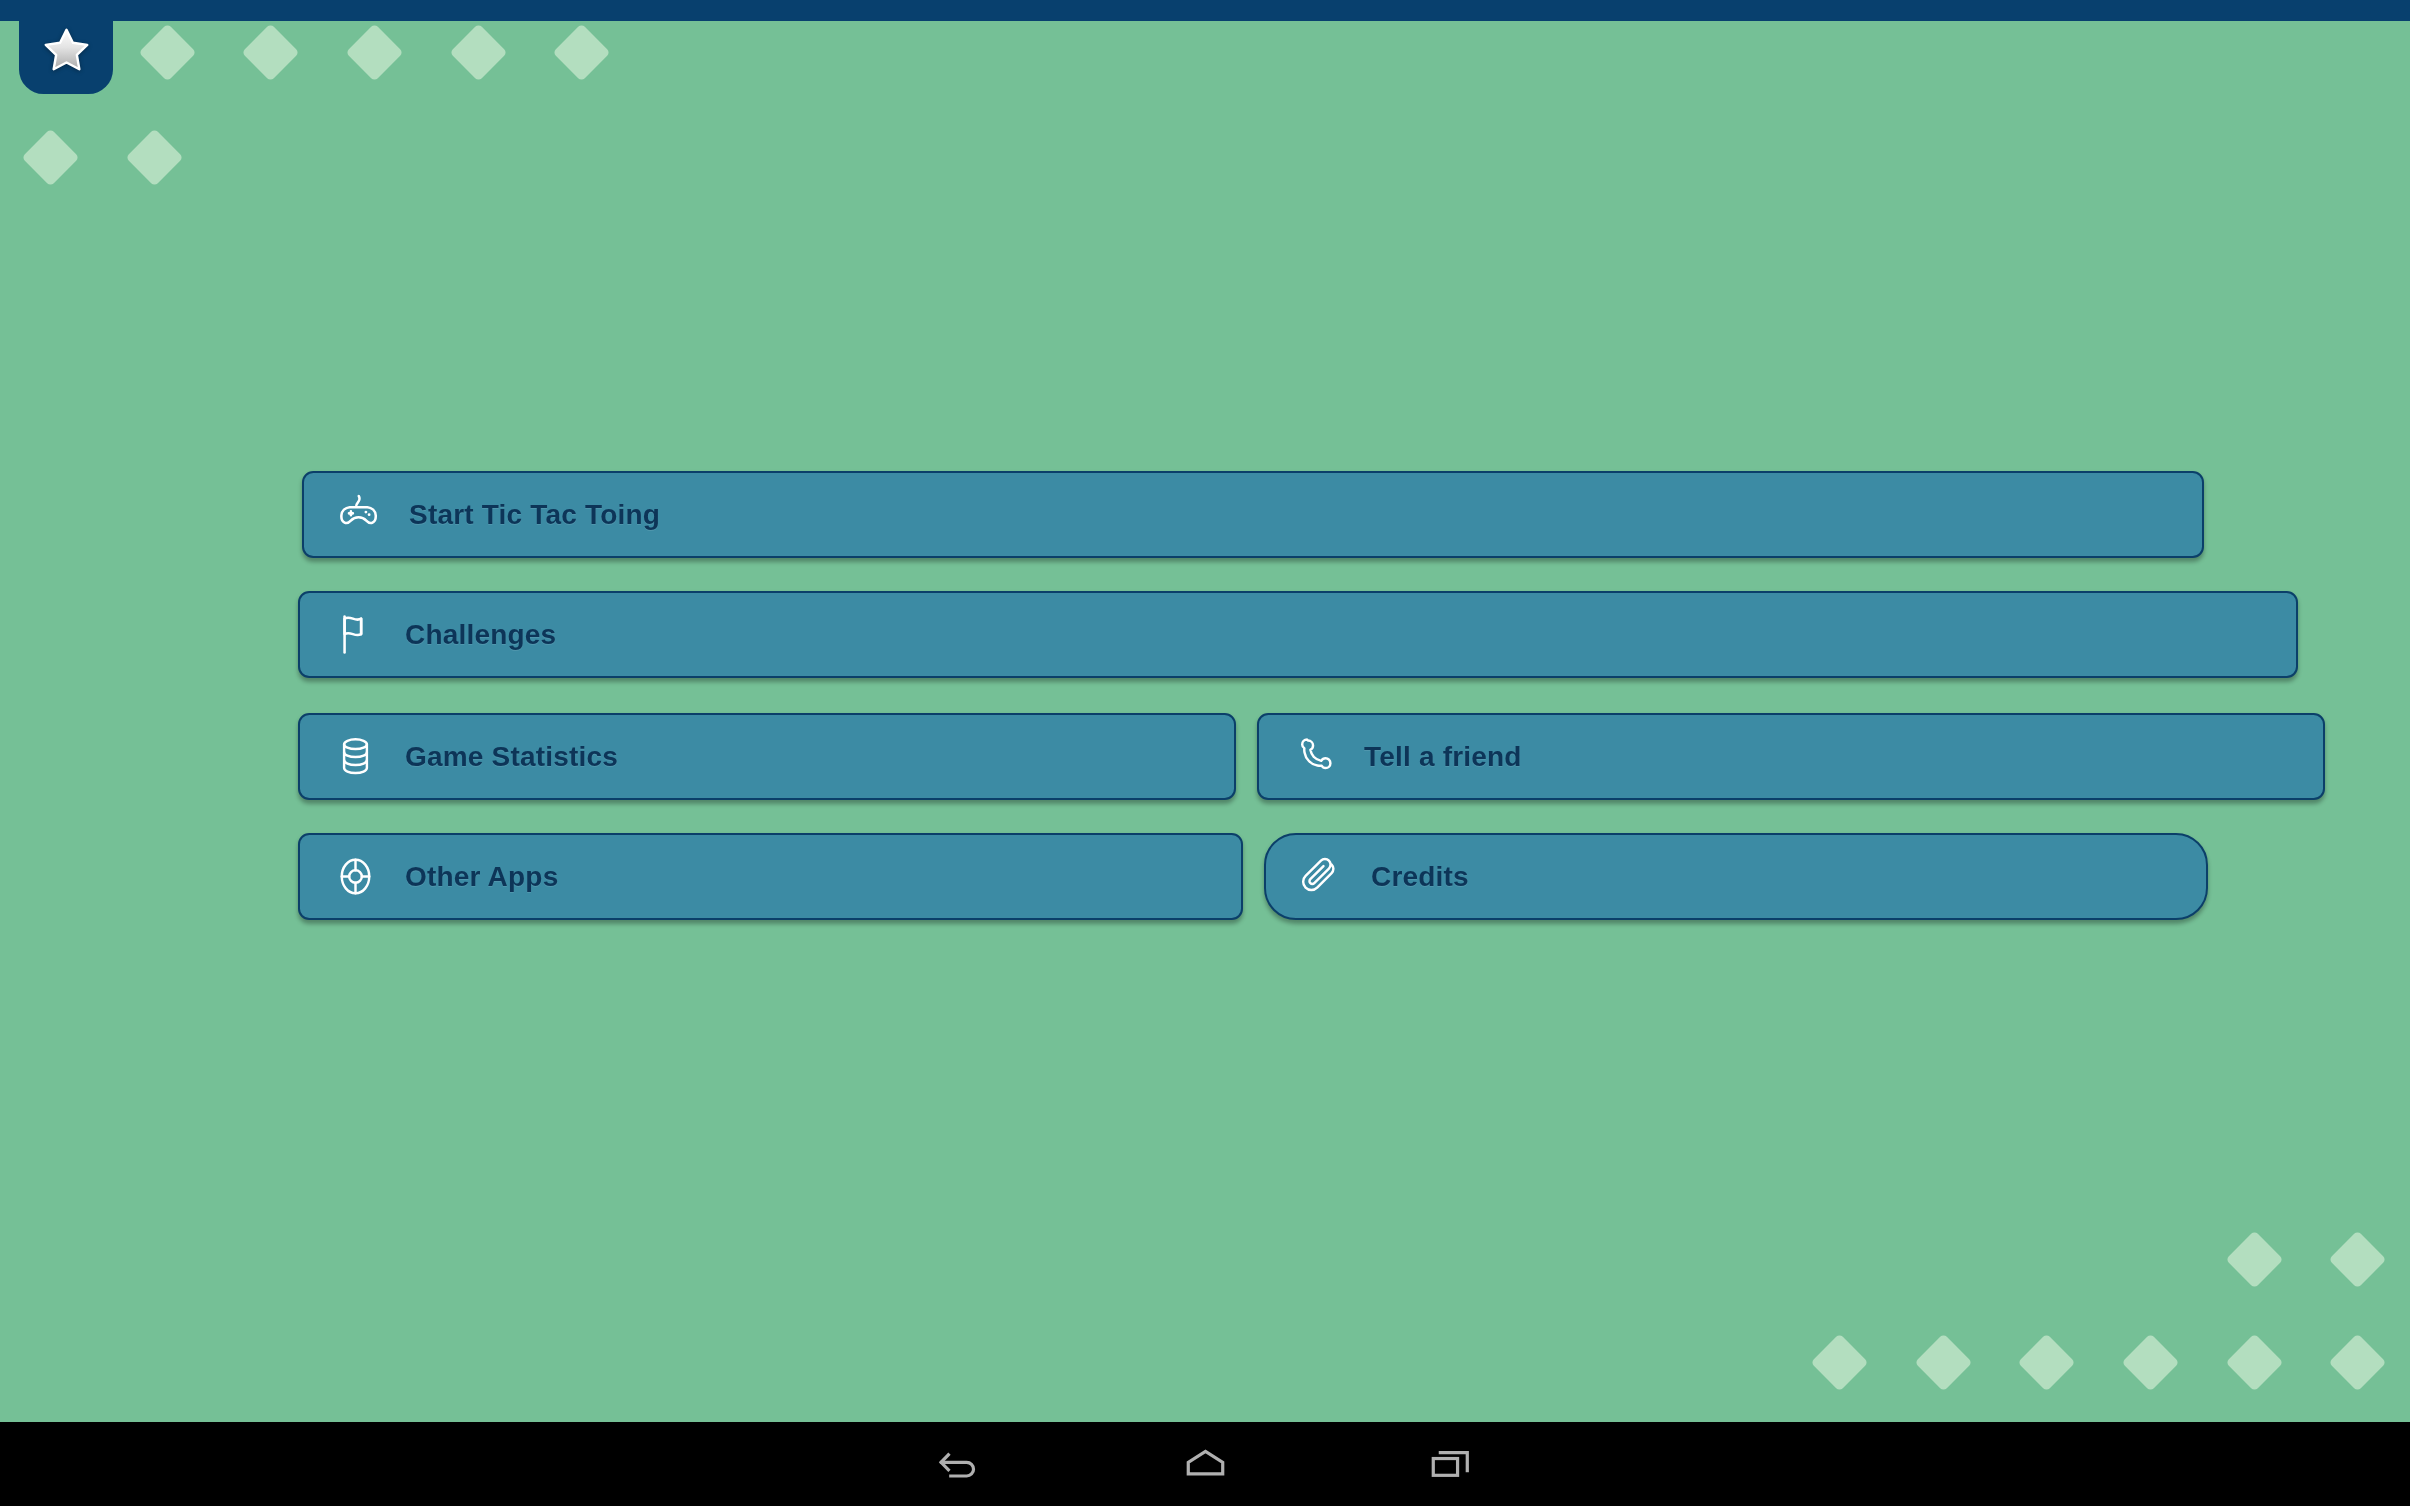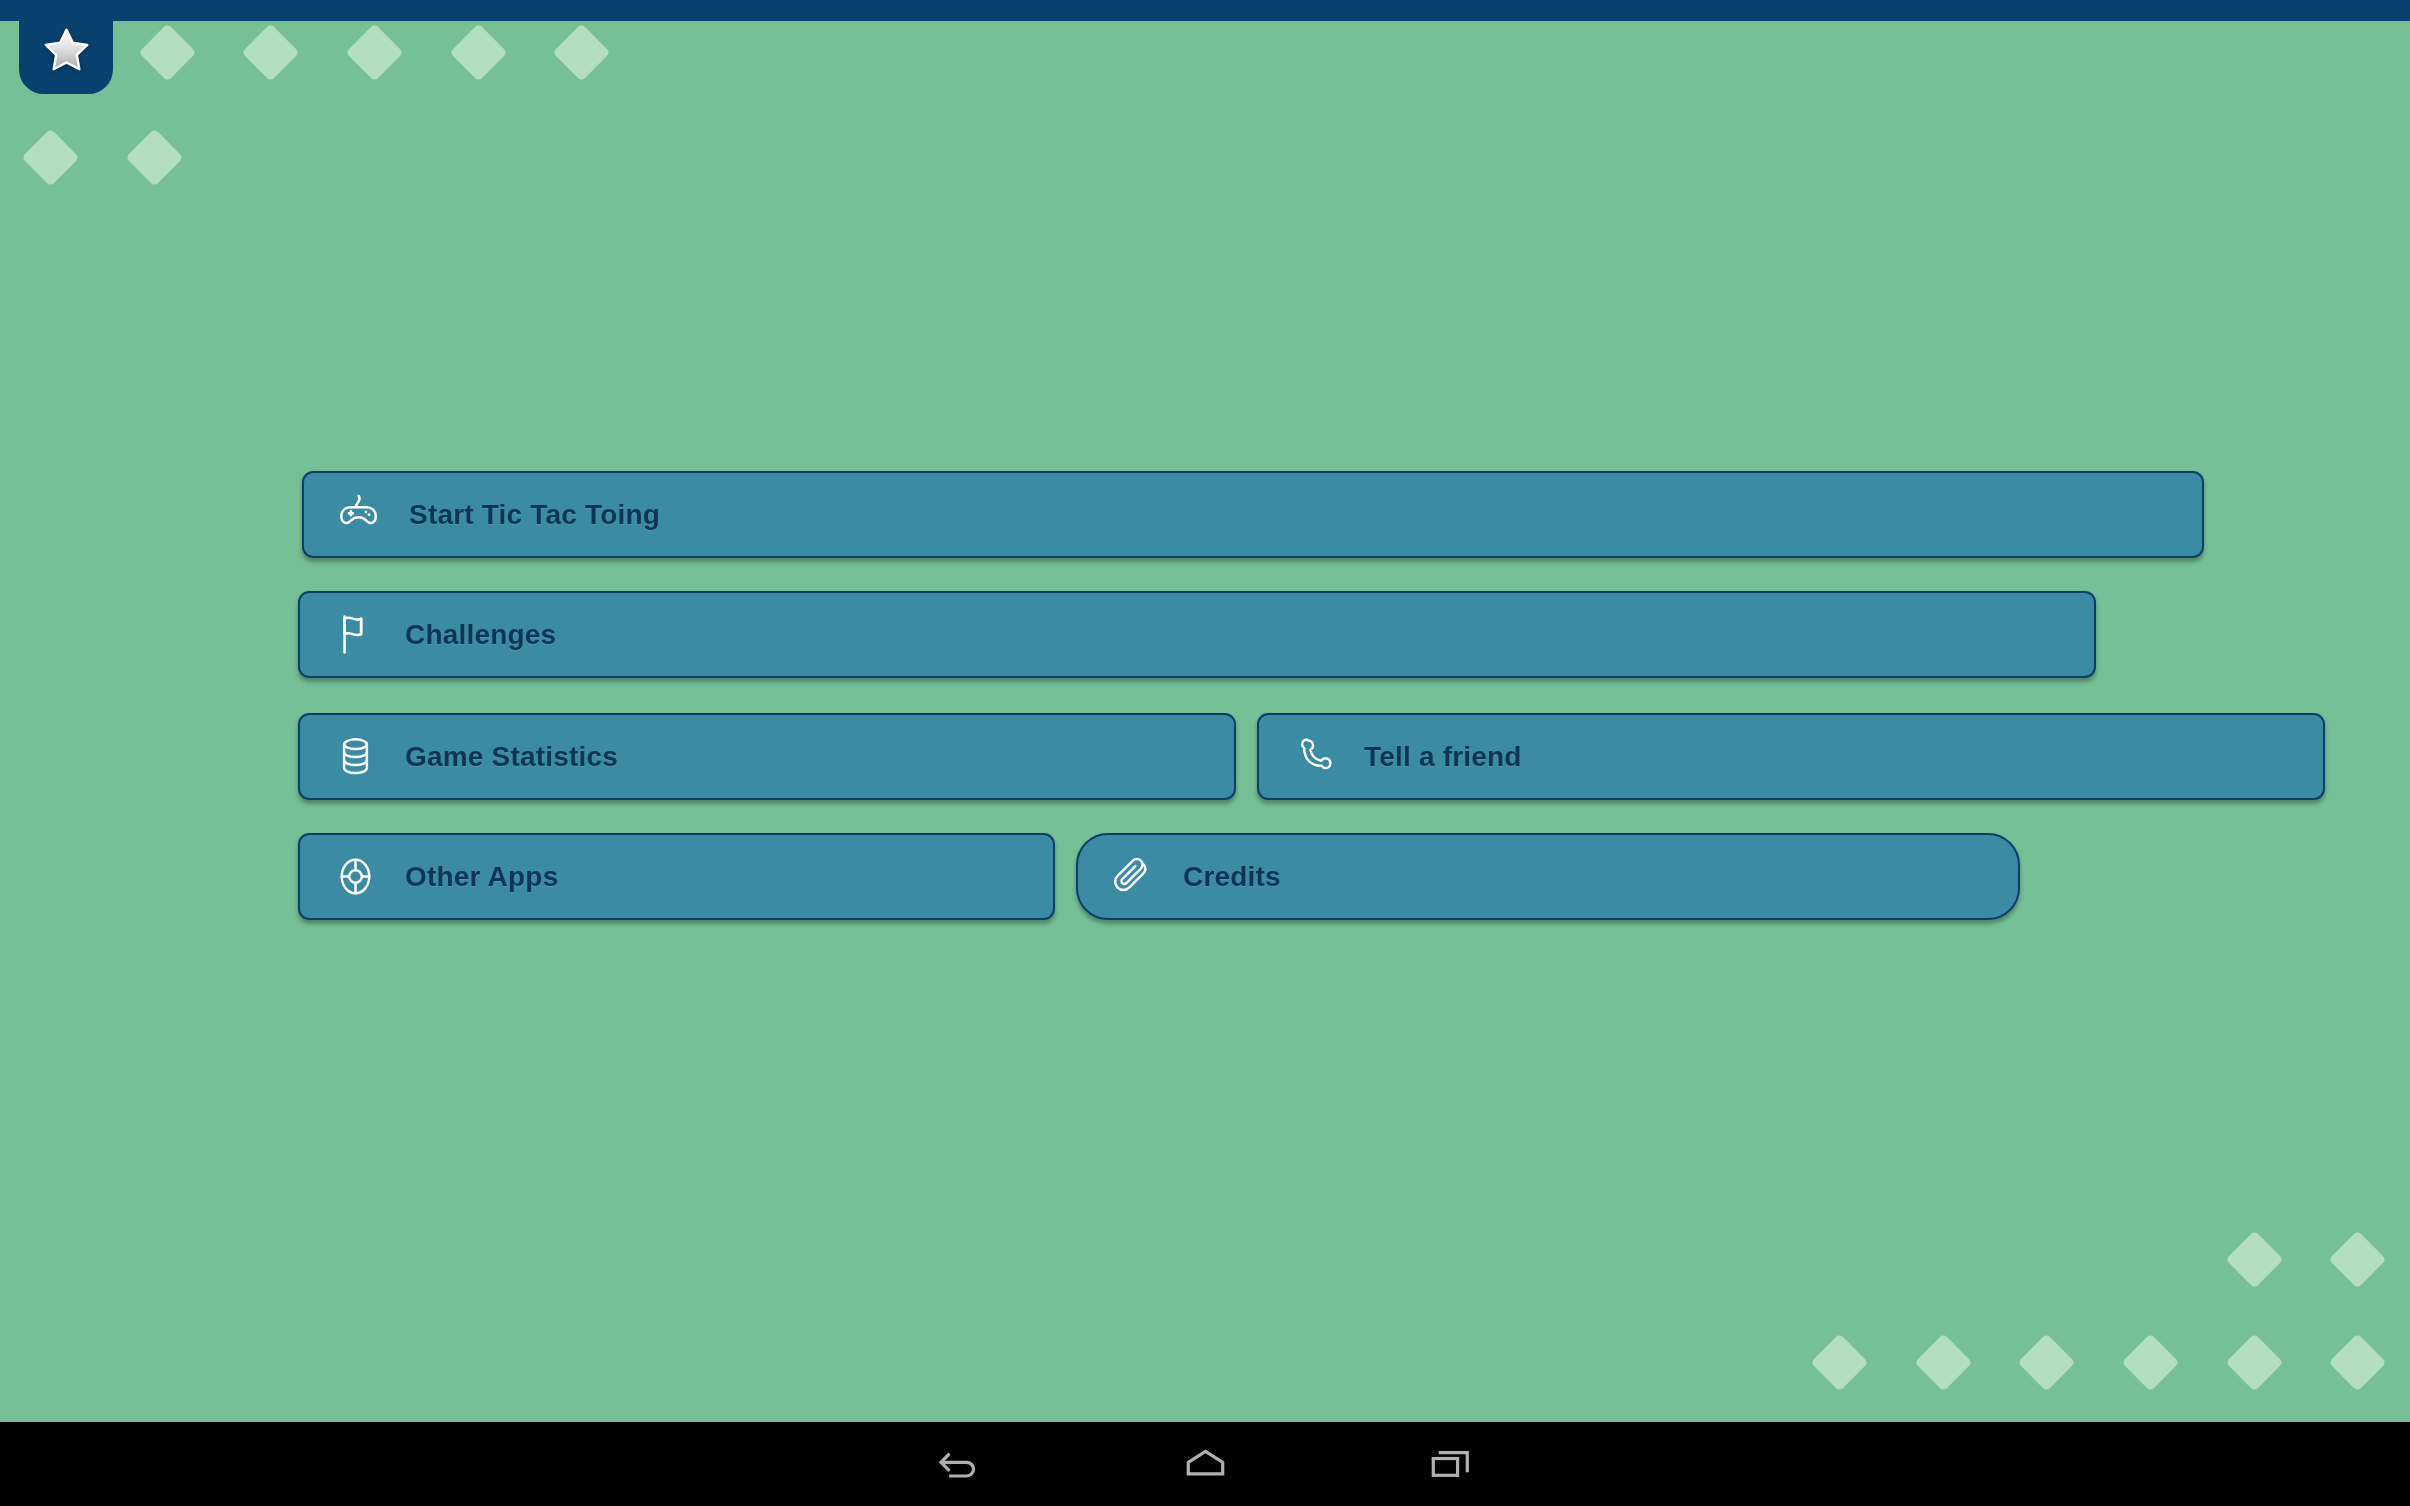--- a/index.html
+++ b/index.html
@@ -107,28 +107,28 @@
     color:#0d3558;
     white-space:nowrap;
     text-shadow:0 0.9px 0 rgba(255,255,255,.10);
   }
 
   
   #row-0 { left:254px; top:471px; }
   #row-0 .menu-btn { width:1902px; }
 
   #row-1 { left:250px; top:591px; }
-  #row-1 .menu-btn { width:1798px; }
+  #row-1 .menu-btn { width:2000px; }
 
   #row-2 { left:250px; top:713px; }
   #row-2 .col-a { width:938px; }
   #row-2 .col-b { width:1068px; }
 
   #row-3 { left:250px; top:833px; }
-  #row-3 .col-a { width:757px; }
+  #row-3 .col-a { width:945px; }
   #row-3 .col-b { width:944px; }
 
   
   #nav-bar {
     position:absolute;
     left:0; bottom:0;
     width:2411px;
     height:85px;
     background:#000;
     z-index:50;

